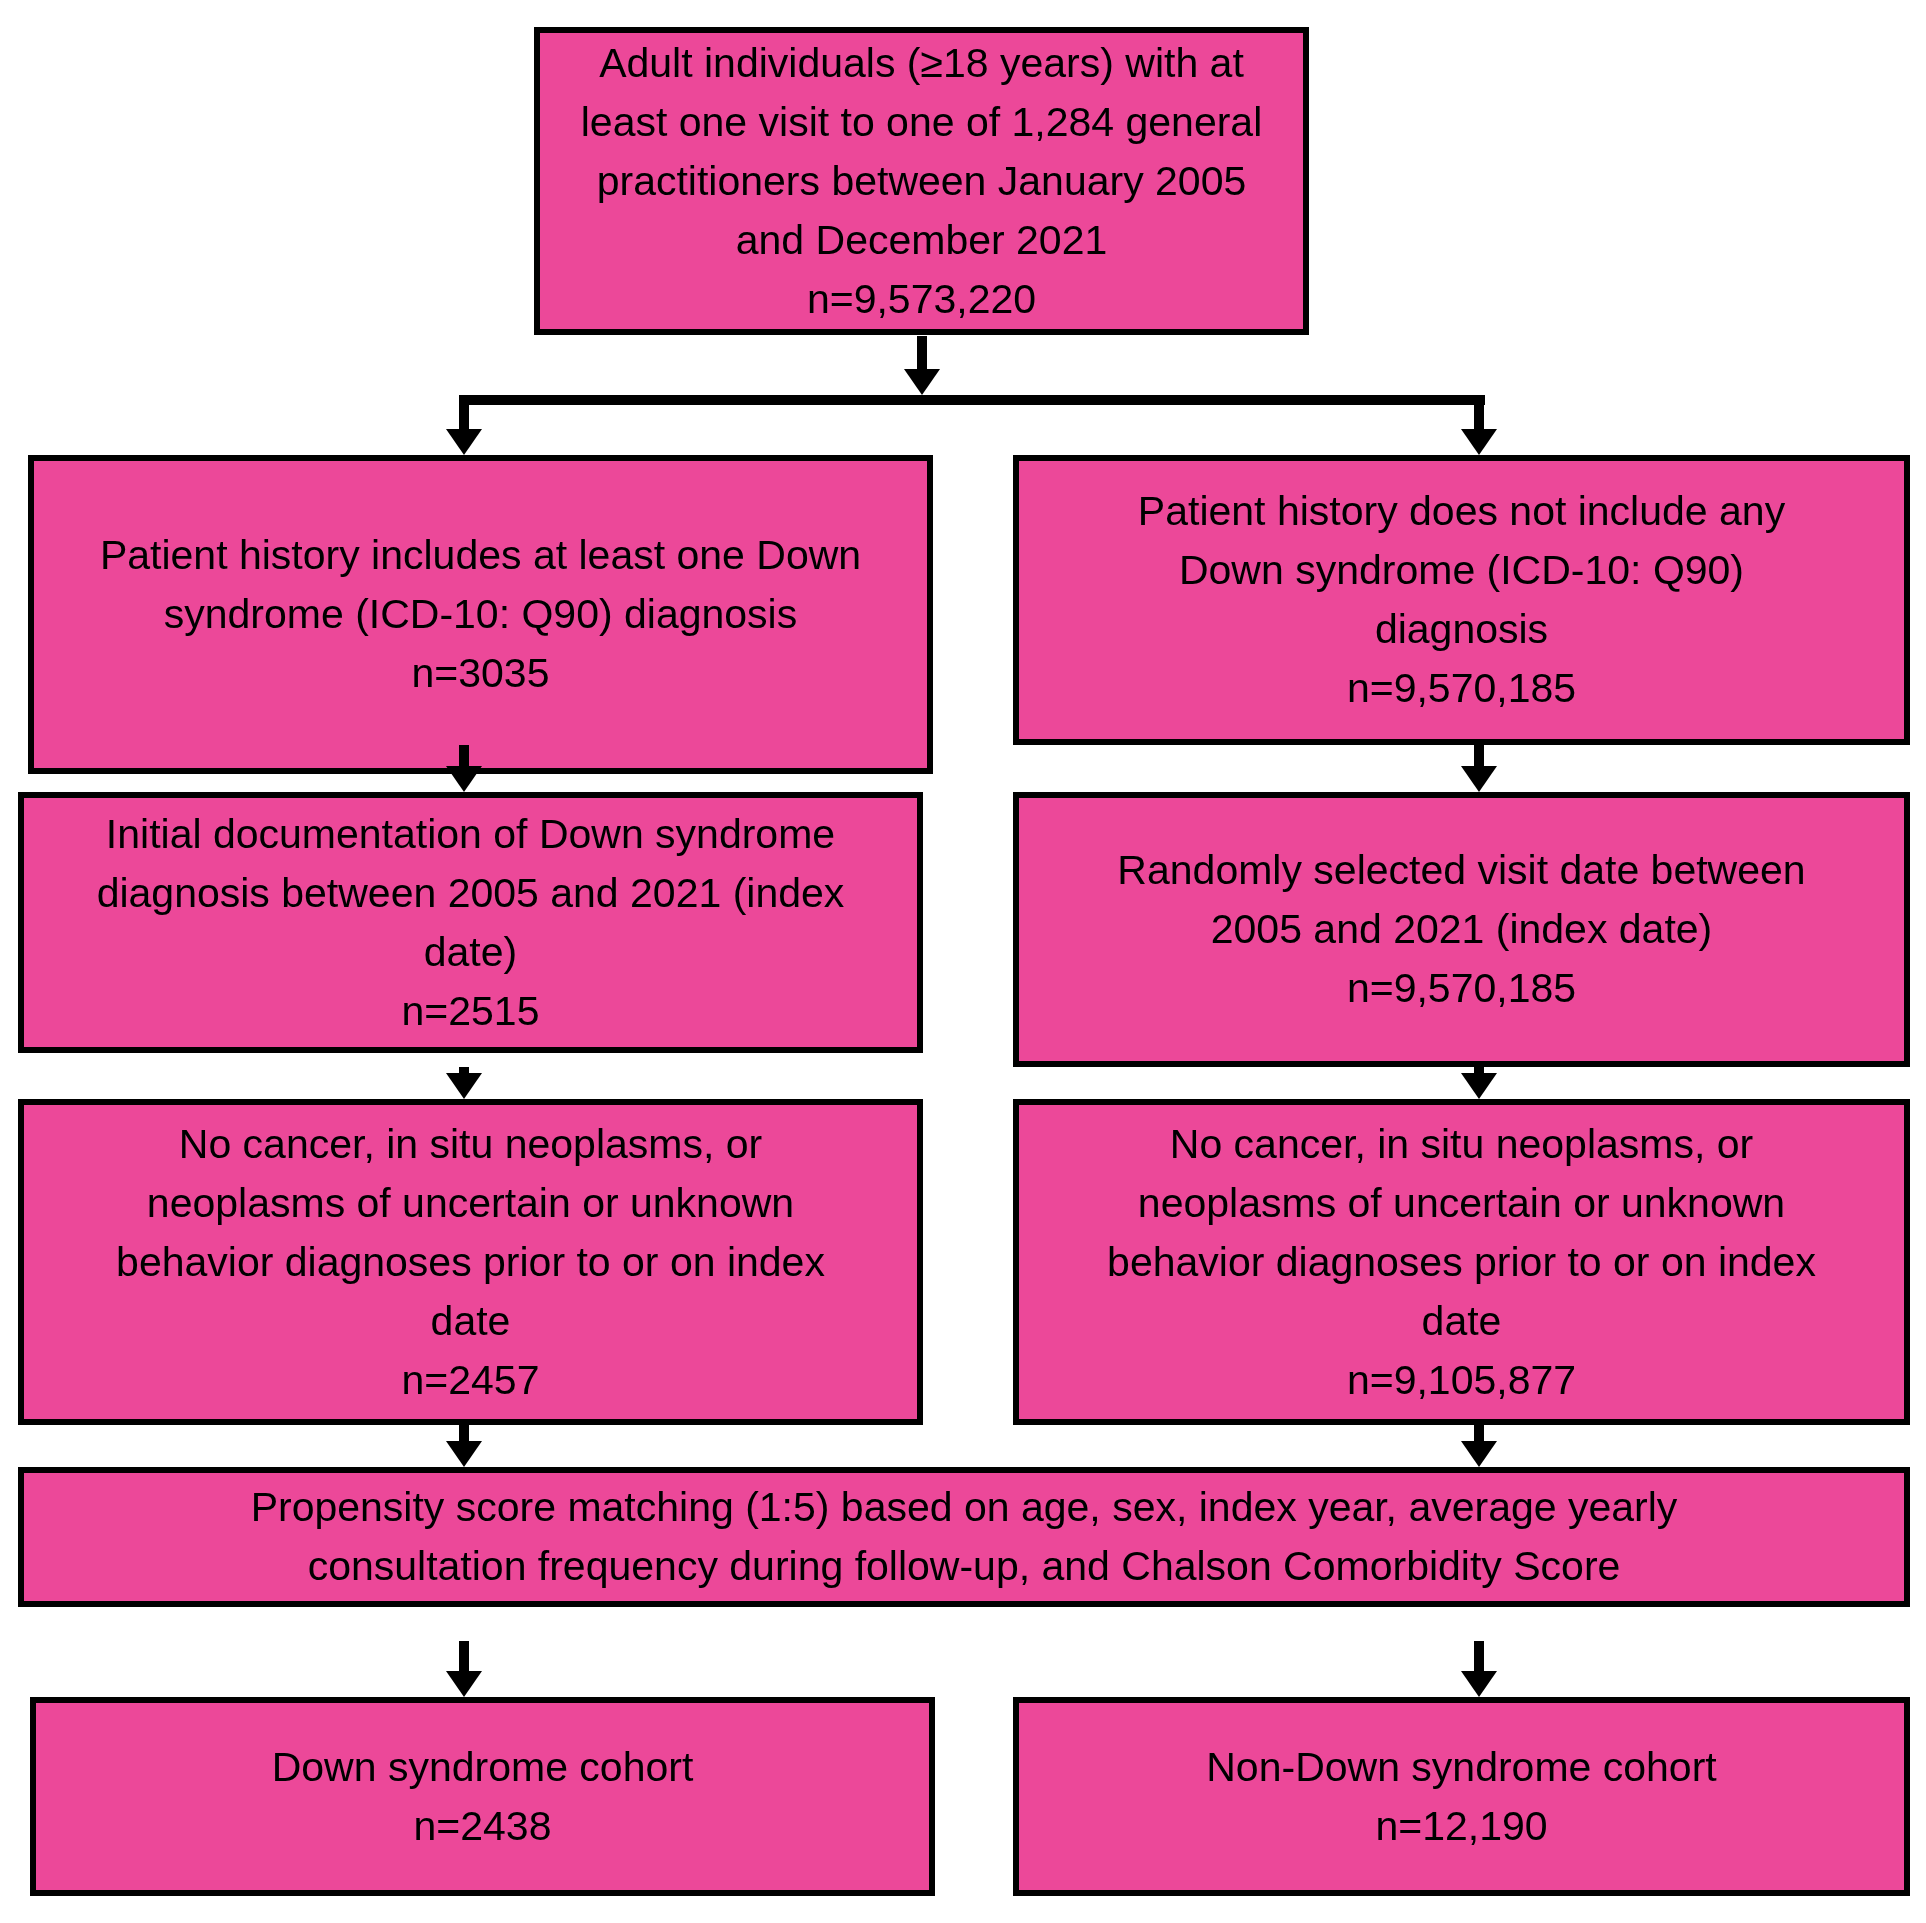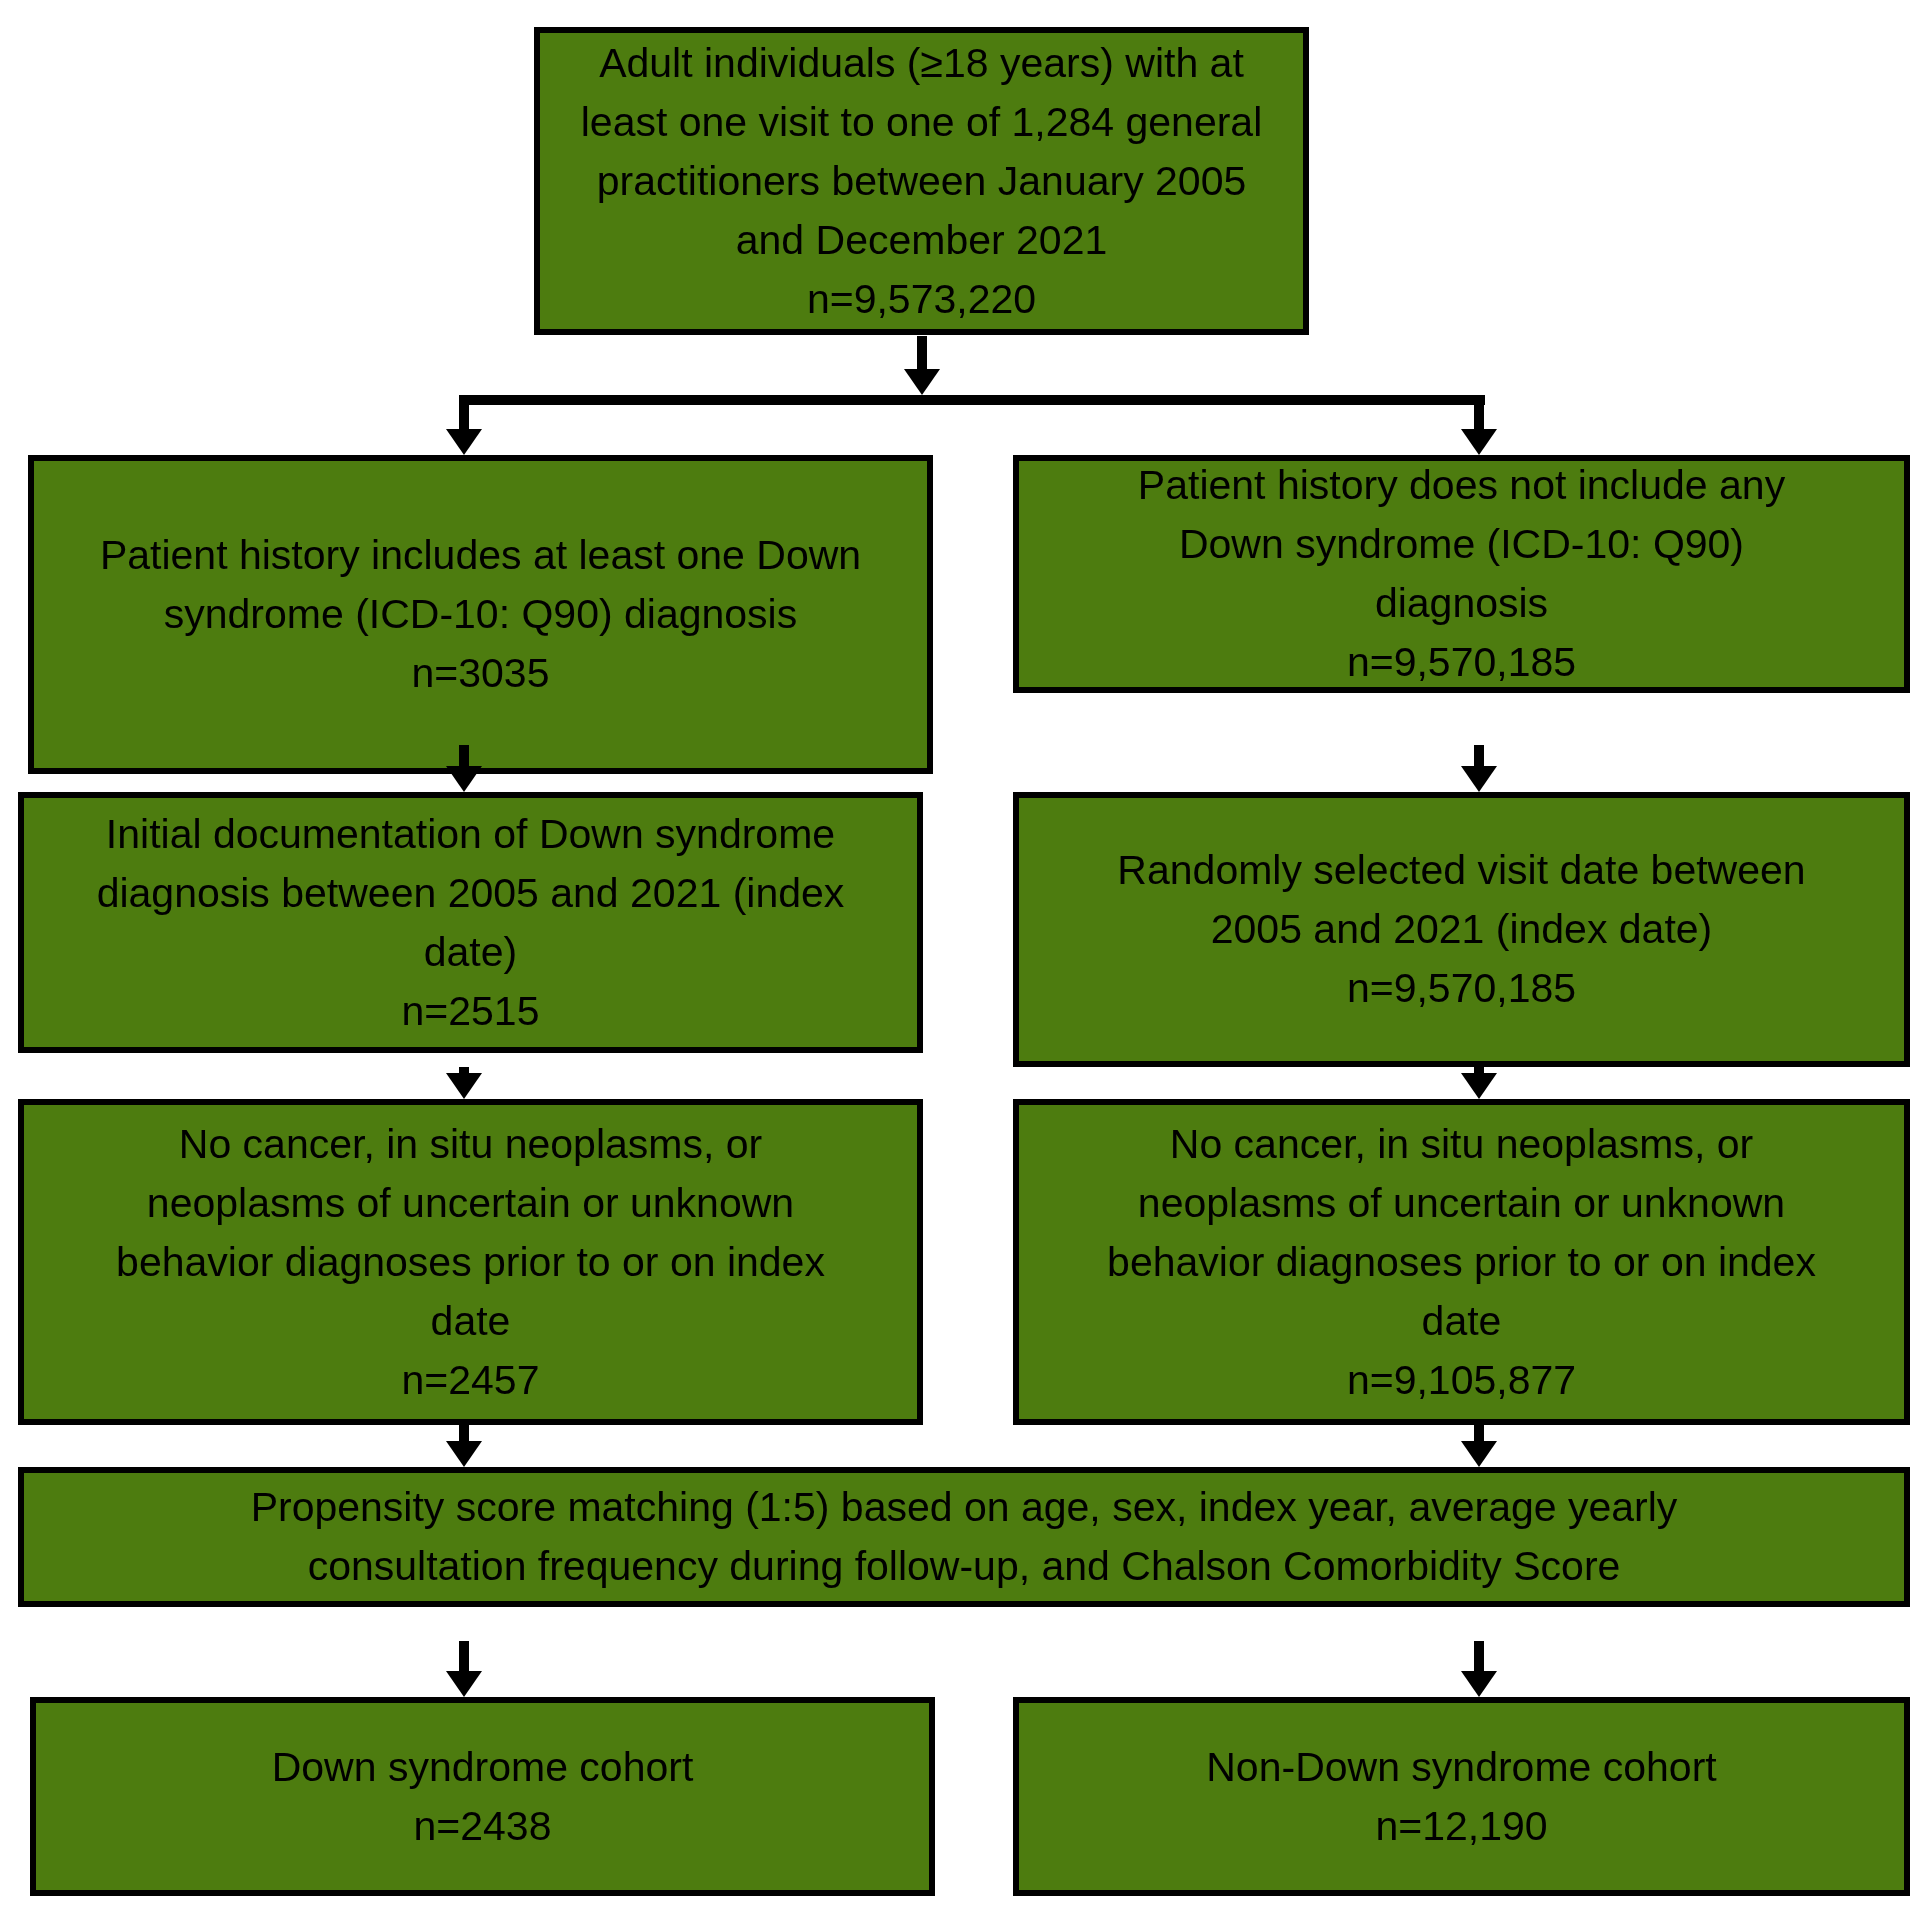--- a/index.html
+++ b/index.html
@@ -12,21 +12,21 @@
     width: 1926px;
     height: 1923px;
     background: #ffffff;
     font-family: "Liberation Sans", sans-serif;
     color: #000000;
   }
   .box {
     position: absolute;
     box-sizing: border-box;
     border: 6.5px solid #000000;
-    background: #4d7c0f;
+    background: #ec4899;
     display: flex;
     align-items: center;
     justify-content: center;
     text-align: center;
     white-space: pre-line;
     font-size: 41px;
     line-height: 59px;
     padding: 0 7.2px;
   }
   .arrow {
@@ -76,21 +76,21 @@
     <div class="head"></div>
   </div>
   <div class="arrow" style="left:1461px; top:395px; height:60px;">
     <div class="stem"></div>
     <div class="head"></div>
   </div>
 
   <div class="box" style="left:28px; top:455px; width:905px; height:319px;">Patient history includes at least one Down
 syndrome (ICD-10: Q90) diagnosis
 n=3035</div>
-  <div class="box" style="left:1013px; top:455px; width:897px; height:238px;">Patient history does not include any
+  <div class="box" style="left:1013px; top:455px; width:897px; height:290px;">Patient history does not include any
 Down syndrome (ICD-10: Q90)
 diagnosis
 n=9,570,185</div>
 
   <div class="arrow" style="left:446px; top:745px; height:47px;">
     <div class="stem"></div>
     <div class="head"></div>
   </div>
   <div class="arrow" style="left:1461px; top:745px; height:47px;">
     <div class="stem"></div>

